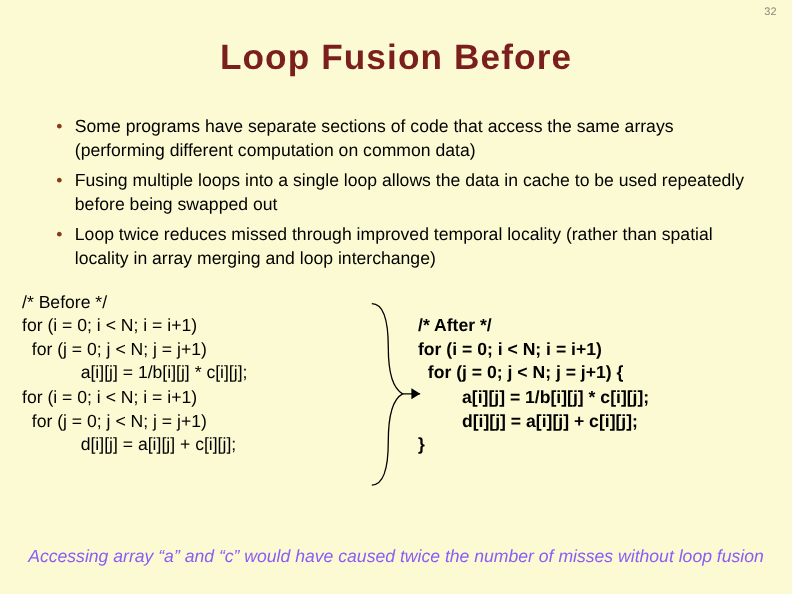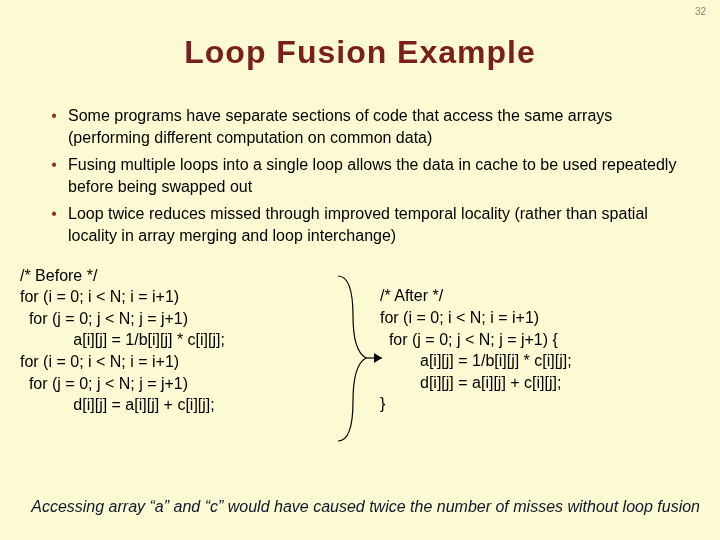--- a/index.html
+++ b/index.html
@@ -44,54 +44,54 @@
     flex-shrink: 0;
     font-size: 16px;
     line-height: 1.35;
   }
   .bullets .txt { flex: 1; }
   .codes {
     display: flex;
     margin: 18px 20px 0 20px;
     position: relative;
     color: #000;
-    align-items: center;
+    align-items: flex-end;
   }
   .before, .after {
     font-size: 16px;
     line-height: 1.35;
   }
   .before { width: 300px; }
-  .after  { width: 250px; margin-left: 60px; margin-top: 20px; }
+  .after  { width: 250px; margin-left: 60px; margin-top: 20px; font-weight: bold; }
   .before div, .after div { white-space: pre; }
   .brace-svg {
     position: absolute;
     left: 298px;
     top: 6px;
     width: 70px;
     height: 175px;
   }
   .footnote {
     position: absolute;
     left: 0;
     right: 0;
     bottom: 24px;
-    text-align: right;
+    text-align: center;
     font-style: italic;
     font-size: 16px;
-    color: #0f172a;
+    color: #8b5cf6;
     padding: 0 20px;
   }
 </style>
 </head>
 <body>
 
 <div class="page-num">32</div>
 
-<h1 class="title">Loop Fusion Example</h1>
+<h1 class="title">Loop Fusion Before</h1>
 
 <div class="bullets">
   <div class="row">
     <div class="dot">•</div>
     <div class="txt">Some programs have separate sections of code that access the same arrays (performing different computation on common data)</div>
   </div>
   <div class="row">
     <div class="dot">•</div>
     <div class="txt">Fusing multiple loops into a single loop allows the data in cache to be used repeatedly before being swapped out</div>
   </div>

